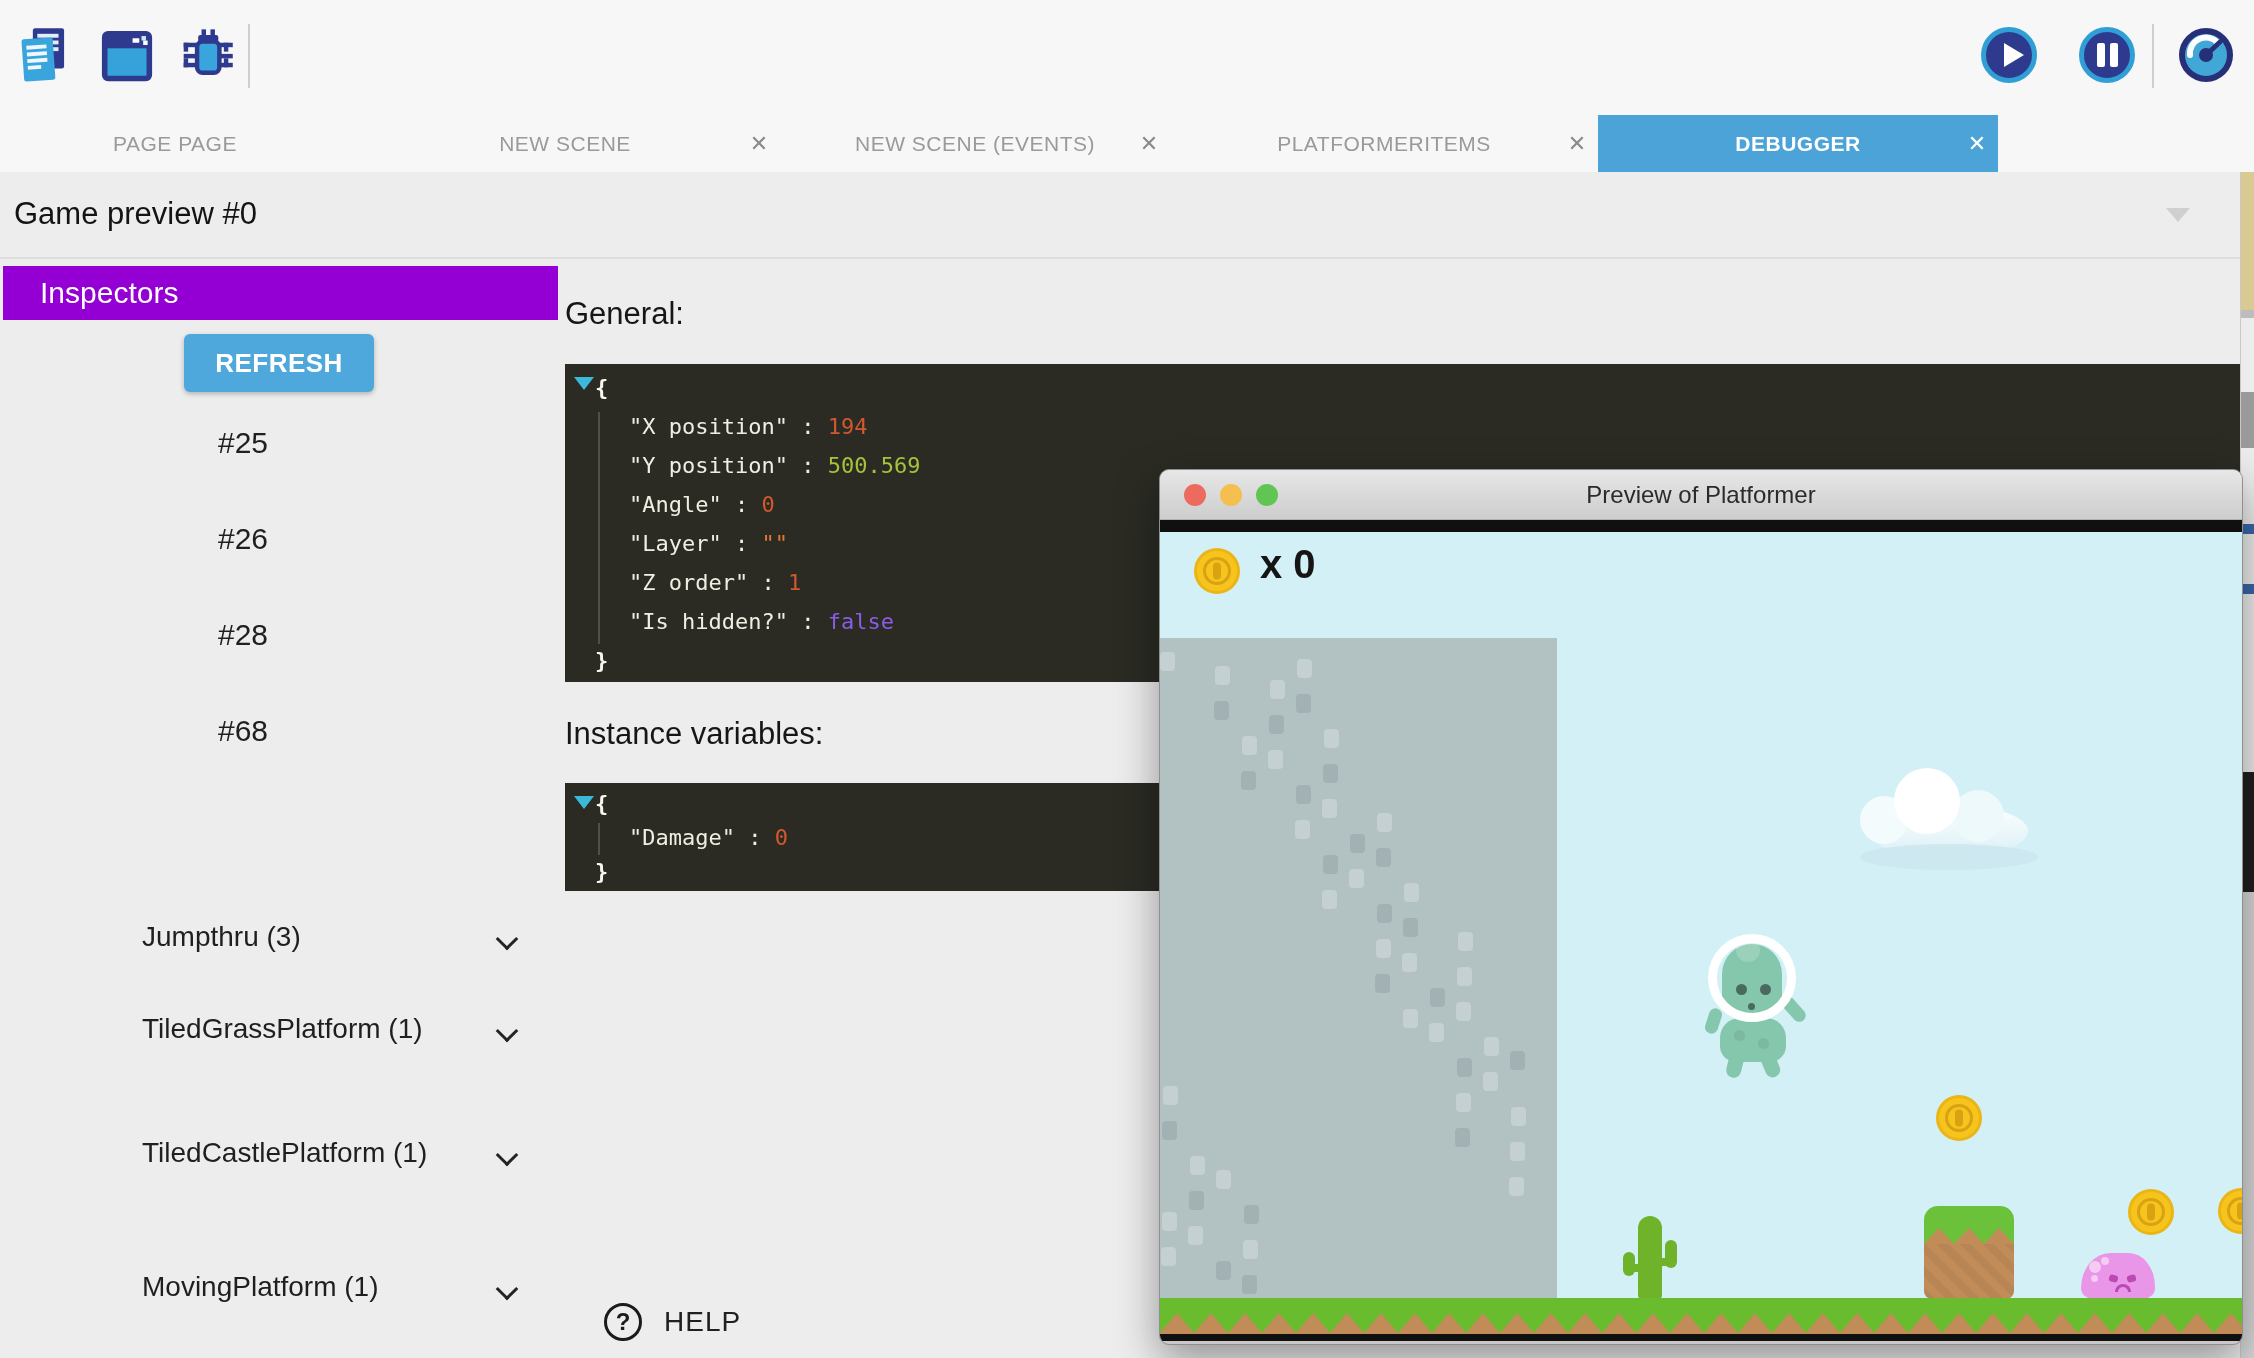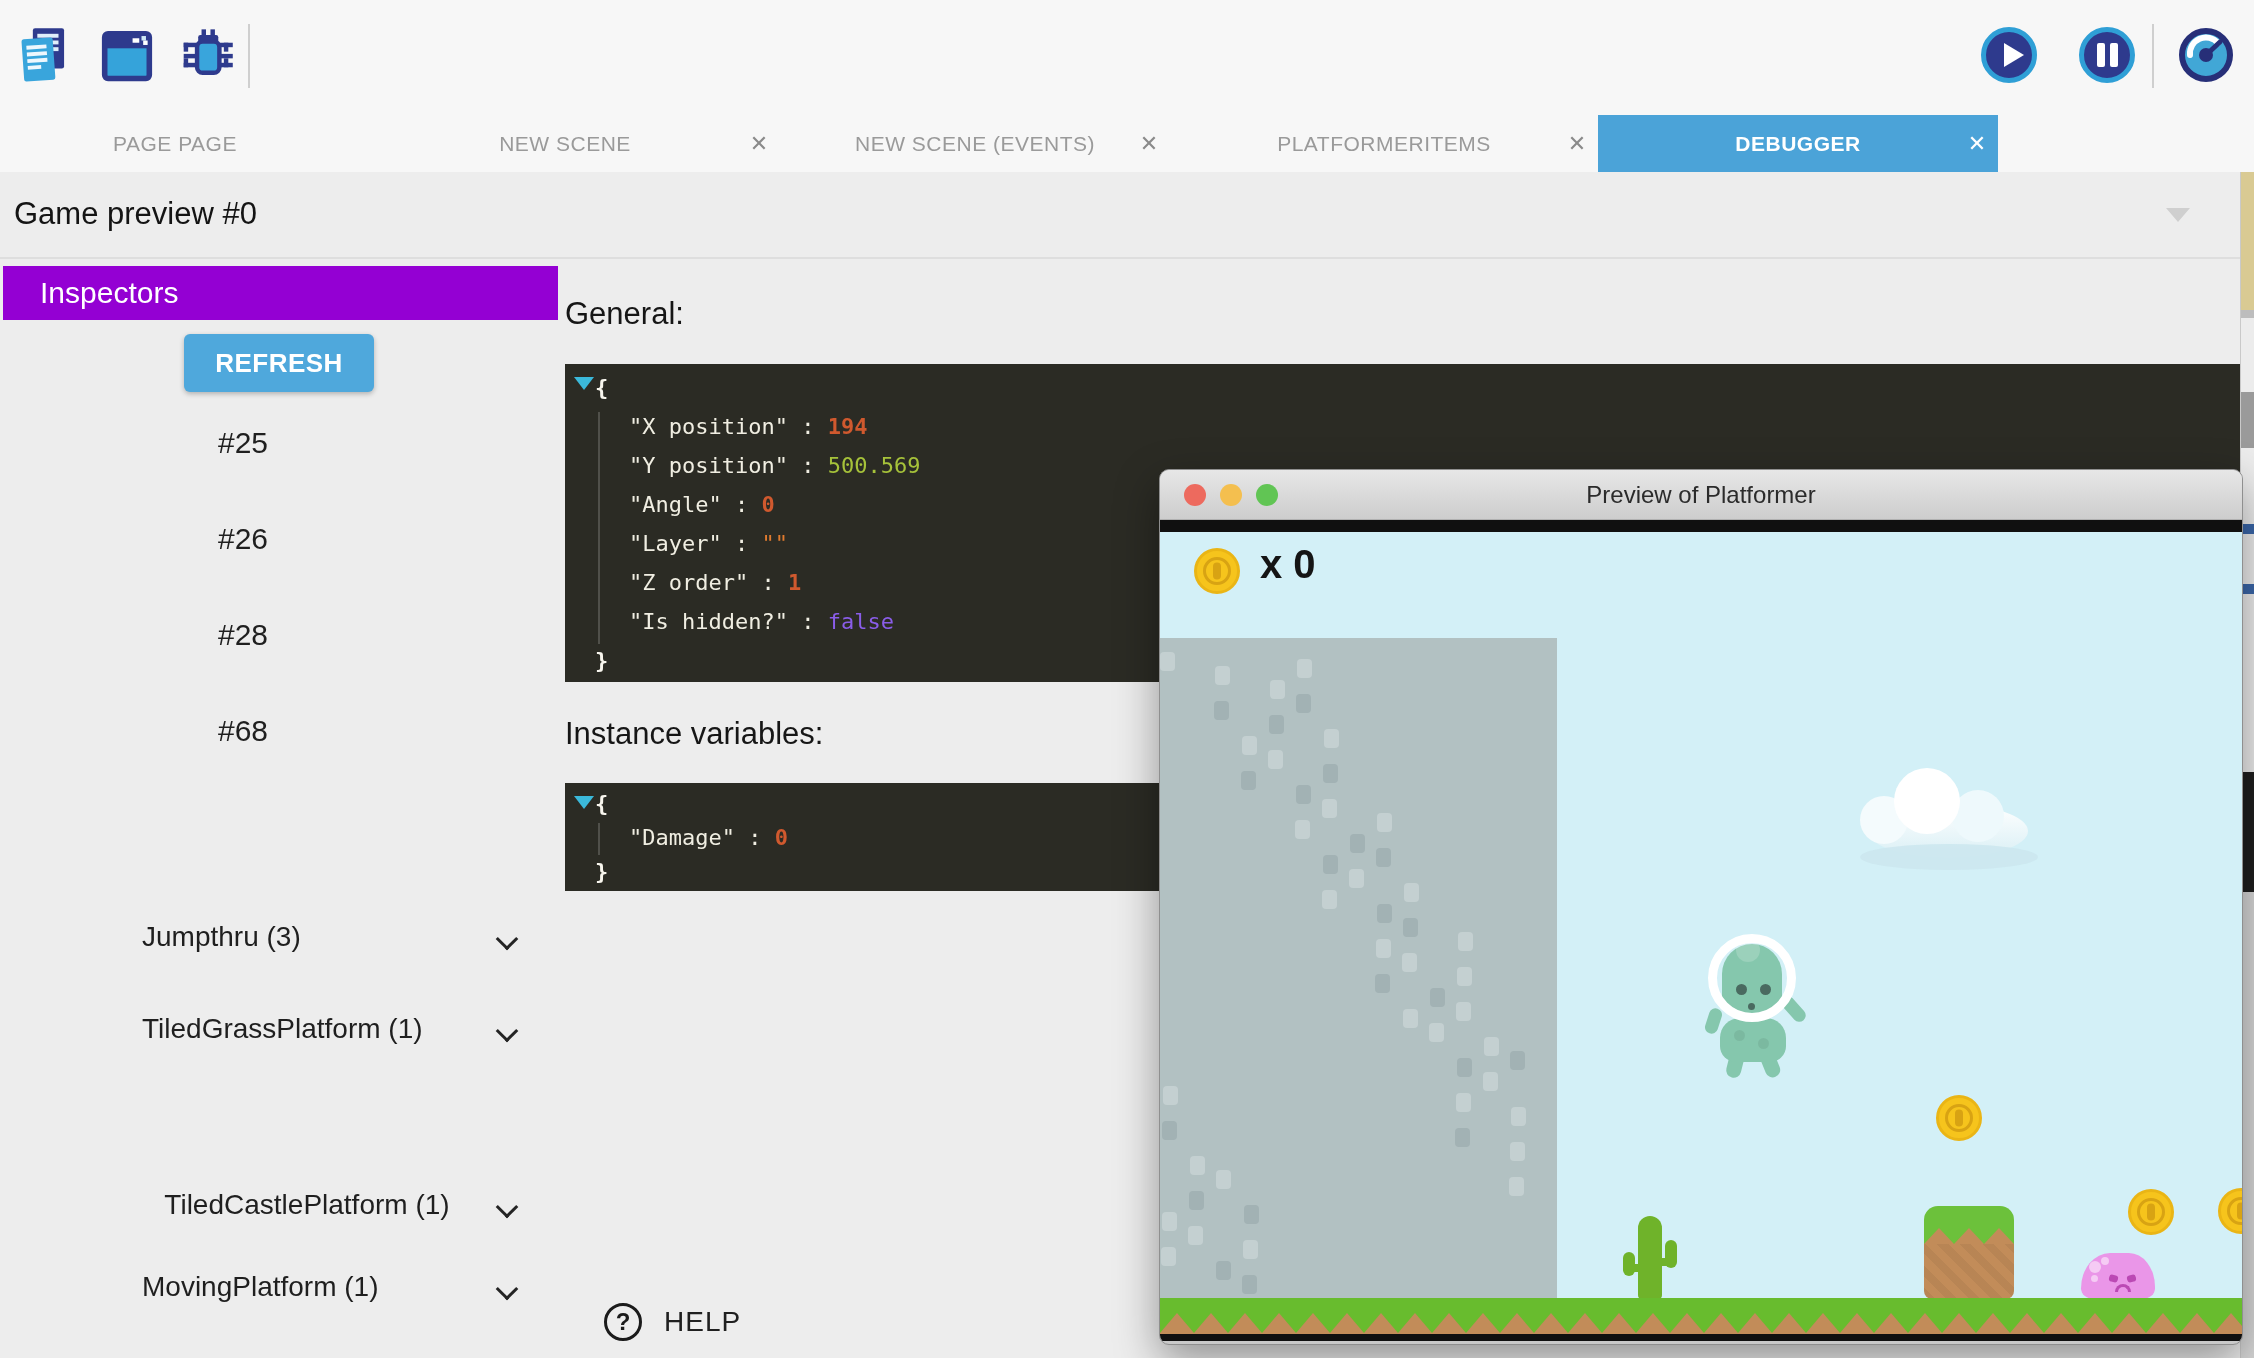--- a/index.html
+++ b/index.html
@@ -54,21 +54,21 @@
   .code-block { position:absolute; left:565px; width:1676px; background:#2b2b24; padding-top:4px; z-index:1; }
   .code-tri { position:absolute; left:9px; top:13px; width:0; height:0;
               border-left:10px solid transparent; border-right:10px solid transparent;
               border-top:13px solid #3bb9da; cursor:pointer; }
   .indent-guide { position:absolute; left:33px; width:2px; background:#50504a; }
   .code-line { padding-left:64px; font-family:"DejaVu Sans Mono", monospace; font-size:22px; color:#f2f0e6; white-space:pre; }
   .cb1 .code-line { height:39px; line-height:39px; }
   .cb2 .code-line { height:34px; line-height:34px; }
   .code-line.brace { padding-left:30px; font-weight:bold; color:#f8f6ee; }
   .jkey, .jcolon { color:#f0eee2; }
-  .jval.num { color:#d0592e;font-weight:bold; }
+  .jval.num { color:#d0592e; }
   .jval.float { color:#a6c23a; }
   .jval.str { color:#e07b2f; }
   .jval.bool { color:#8a5de8; }
 
   
   .help { position:absolute; left:604px; top:1300px; height:44px; display:flex; align-items:center; gap:22px; cursor:pointer; }
   .help-icon { width:38px; height:38px; border:3.5px solid #1b1b1b; border-radius:50%; display:flex;
                align-items:center; justify-content:center; font-size:24px; font-weight:700; color:#1b1b1b; }
   .help-label { font-size:28px; font-weight:500; letter-spacing:1px; color:#202020; }
 
@@ -252,21 +252,21 @@
     </div>
   <div class="group-list" id="group-list">
       <div class="group-item" style="top: 908px; height: 62px;">
         <div class="group-label">Jumpthru (3)</div>
         <span class="chev"></span>
       </div>
       <div class="group-item" style="top: 1000px; height: 100px;">
         <div class="group-label">TiledGrassPlatform (1)</div>
         <span class="chev"></span>
       </div>
-      <div class="group-item" style="top: 1176px; height: 100px; text-align: center;">
+      <div class="group-item" style="top: 1124px; height: 100px;">
         <div class="group-label">TiledCastlePlatform (1)</div>
         <span class="chev"></span>
       </div>
       <div class="group-item" style="top: 1258px; height: 62px;">
         <div class="group-label">MovingPlatform (1)</div>
         <span class="chev"></span>
       </div>
     </div>
 
   <div class="h-main" style="left:565px; top:296px">General:</div>

